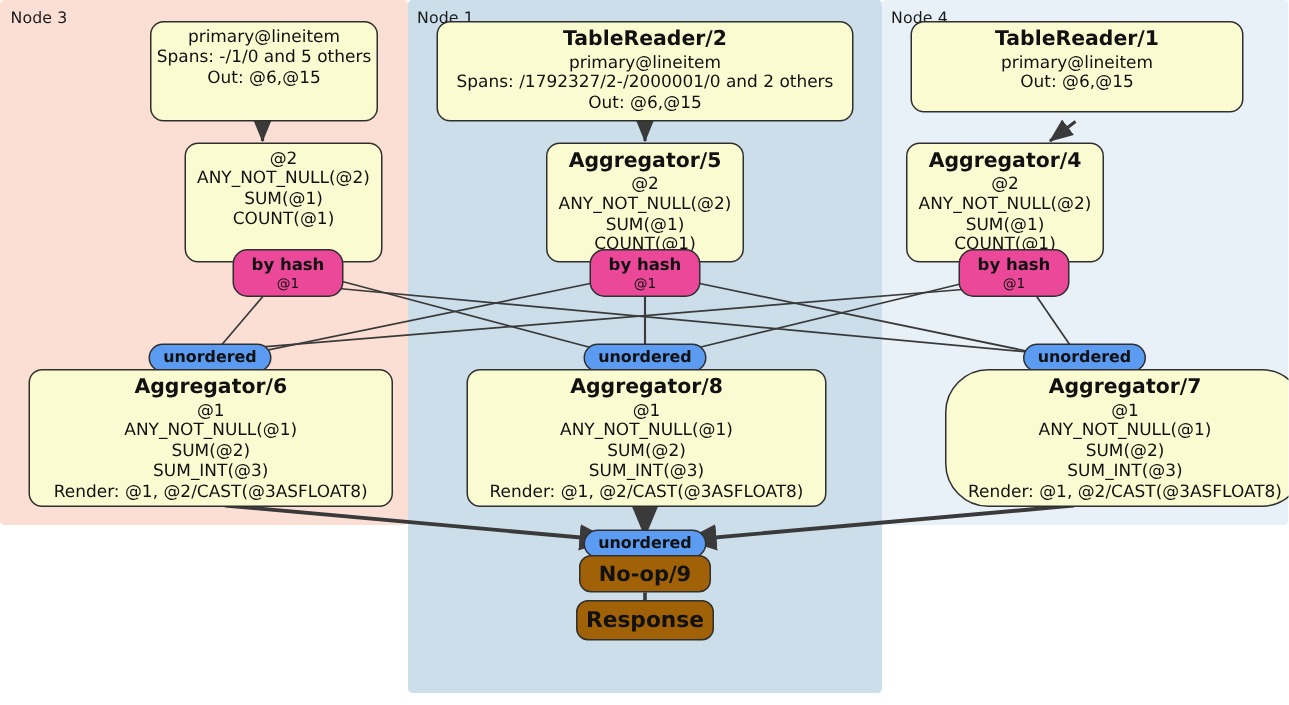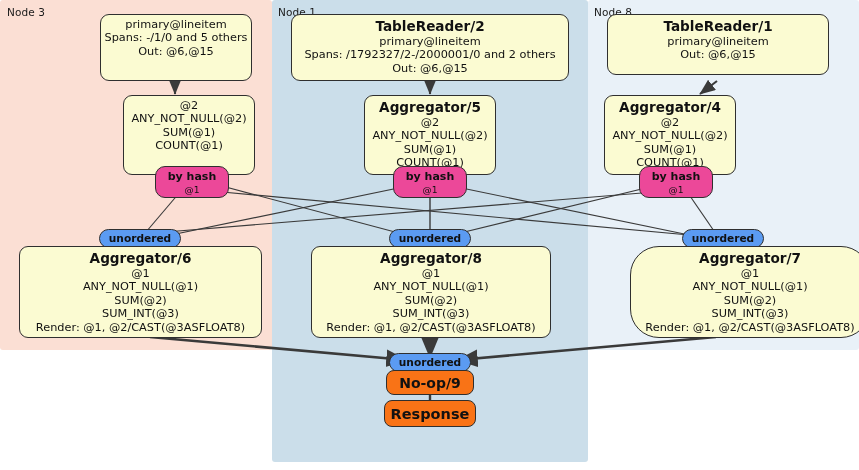--- a/index.html
+++ b/index.html
@@ -51,38 +51,38 @@
   }
   .pill-hash{
     background:#ec4899;border-radius:10px;
     font-size:10.3px;line-height:11px;height:32px;padding-top:4px;
   }
   .pill-hash .h1{display:block;font-weight:bold;font-size:11px;line-height:12.5px;}
   .pill-hash .h2{display:block;font-size:9.2px;line-height:11px;}
 
   .small-box{
     position:absolute;box-sizing:border-box;
-    background:#f97316;border:1.4px solid #2f2f2f;border-radius:8px;
+    background:#a16207;border:1.4px solid #2f2f2f;border-radius:8px;
     text-align:center;font-weight:bold;color:#111;
   }
   #noop{font-size:14px;line-height:20px;}
   #response{font-size:14.5px;line-height:22px;}
 </style>
 </head>
 <body>
 
 <div id="stage">
 
   <div class="panel" id="panel-node3"></div>
   <div class="panel" id="panel-node1"></div>
   <div class="panel" id="panel-node2"></div>
 
   <div class="panel-label" id="label-node3">Node 3</div>
   <div class="panel-label" id="label-node1">Node 1</div>
-  <div class="panel-label" id="label-node2">Node 8</div>
+  <div class="panel-label" id="label-node2">Node 4</div>
 
   <svg id="edges" viewBox="0 0 859 470">
     <defs>
       <marker id="arr" markerWidth="9" markerHeight="9" refX="7.2" refY="3.1" orient="auto">
         <path d="M0,0 L7.6,3.1 L0,6.2 z" fill="#3a3a3a"></path>
       </marker>
       <marker id="arrbig" markerWidth="10" markerHeight="10" refX="7.6" refY="3.4" orient="auto">
         <path d="M0,0 L8.2,3.4 L0,6.8 z" fill="#3a3a3a"></path>
       </marker>
     </defs>

